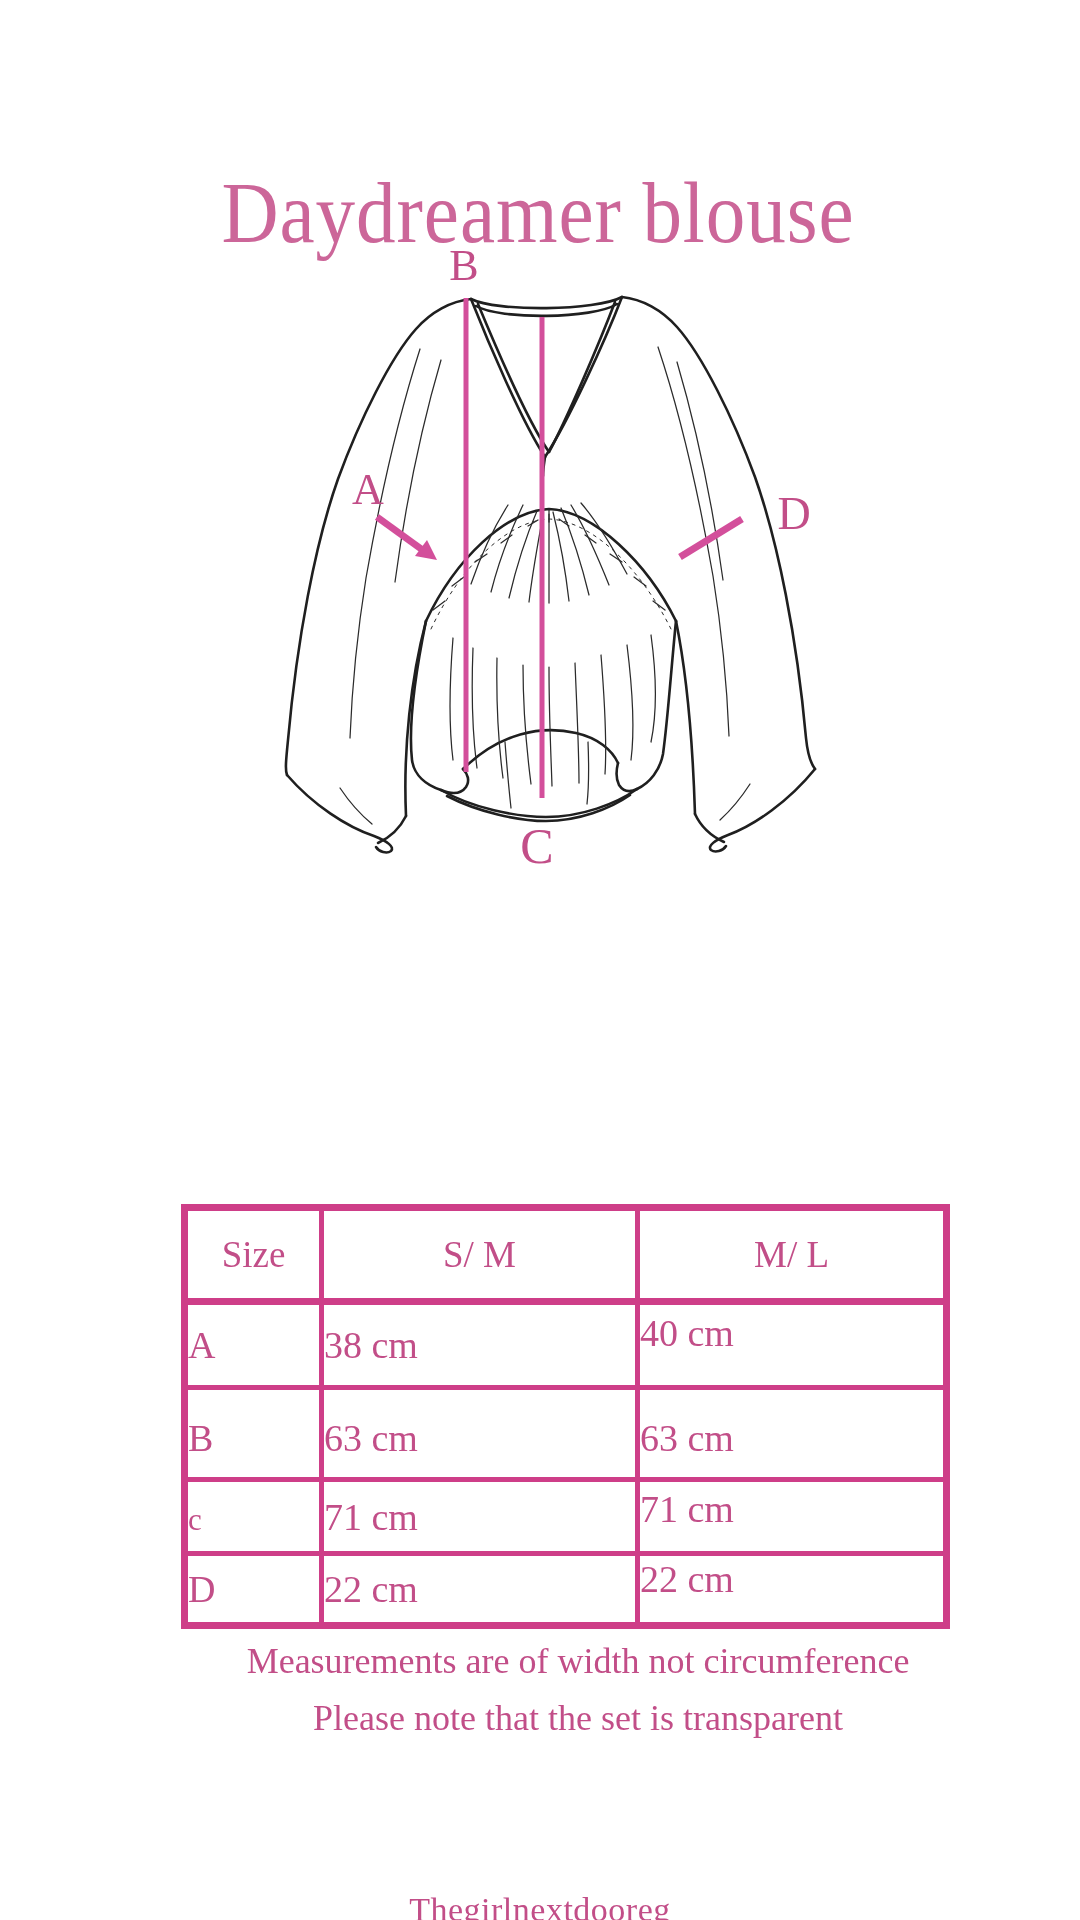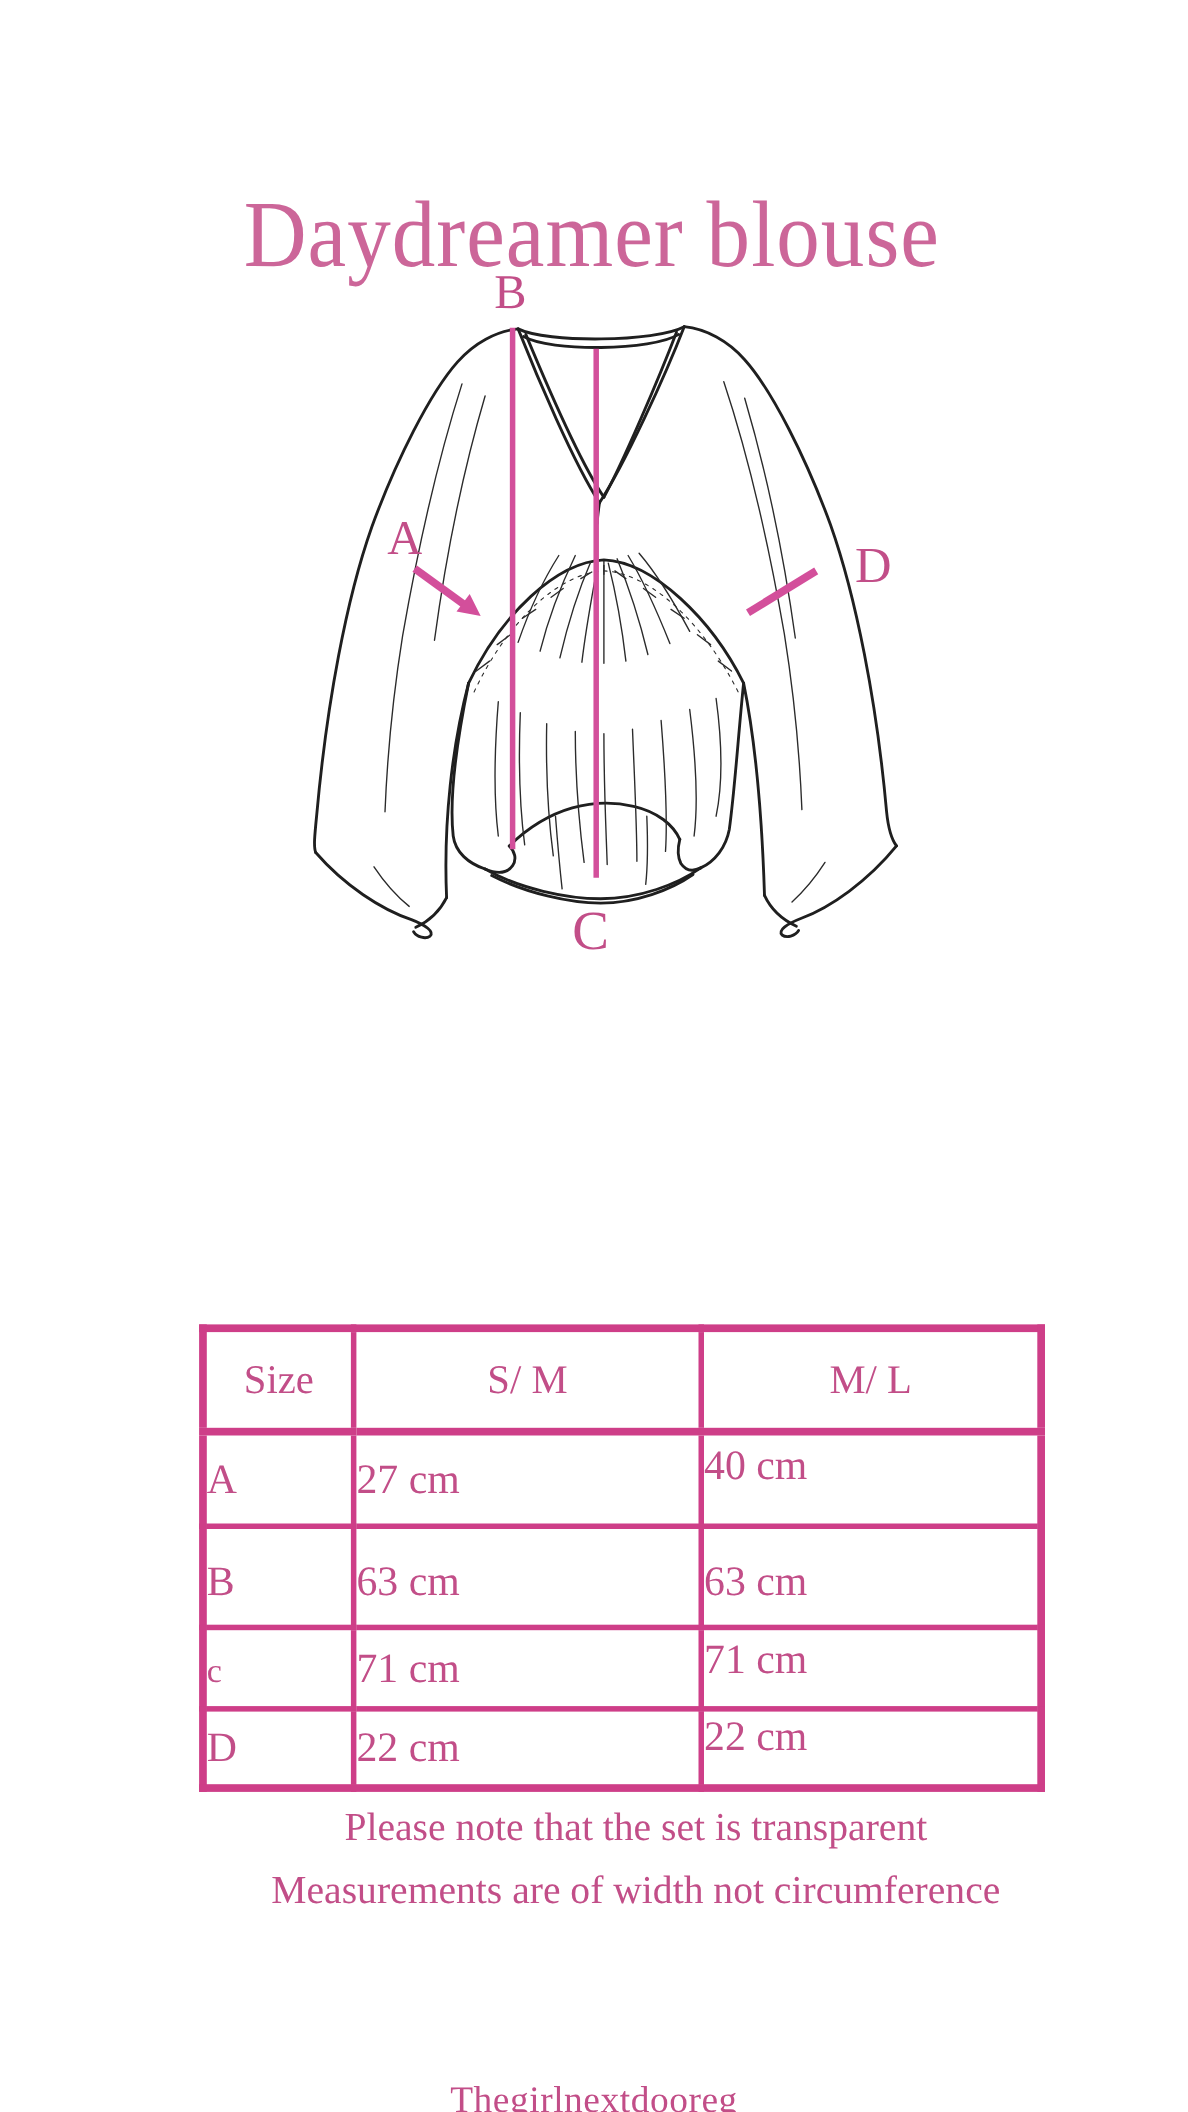--- a/index.html
+++ b/index.html
@@ -194,21 +194,21 @@
         <col style="width:309px">
       </colgroup>
     <tbody>
       <tr class="r-head">
         <th><span>Size</span></th>
         <th><span>S/ M</span></th>
         <th><span>M/ L</span></th>
       </tr>
       <tr class="r-a">
         <td><span>A</span></td>
-        <td><span>27 cm</span></td>
+        <td><span>38 cm</span></td>
         <td><span>40 cm</span></td>
       </tr>
       <tr class="r-b">
         <td><span>B</span></td>
         <td><span>63 cm</span></td>
         <td><span>63 cm</span></td>
       </tr>
       <tr class="r-c">
         <td><span>c</span></td>
         <td><span>71 cm</span></td>
@@ -216,19 +216,19 @@
       </tr>
       <tr class="r-d">
         <td><span>D</span></td>
         <td><span>22 cm</span></td>
         <td><span>22 cm</span></td>
       </tr>
     </tbody>
   </table>
 
   <div class="notes">
+    <div>Measurements are of width not circumference</div>
     <div>Please note that the set is transparent</div>
-    <div>Measurements are of width not circumference</div>
   </div>
 
   <div class="brand">Thegirlnextdooreg</div>
 
 </div>
 
 </body></html>

